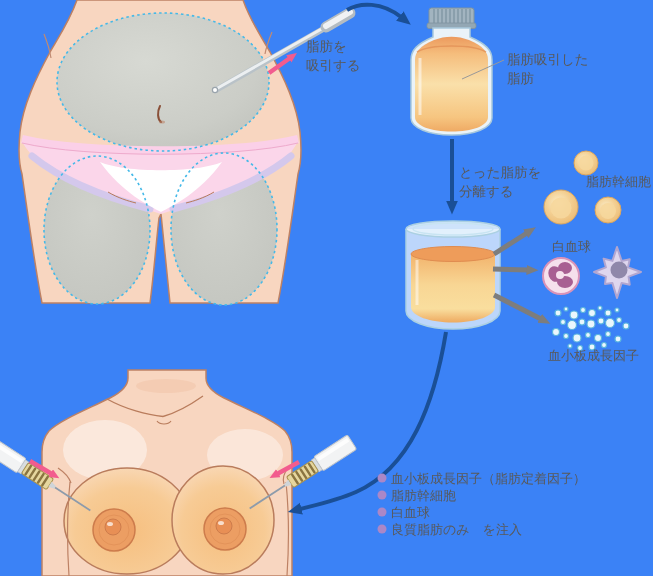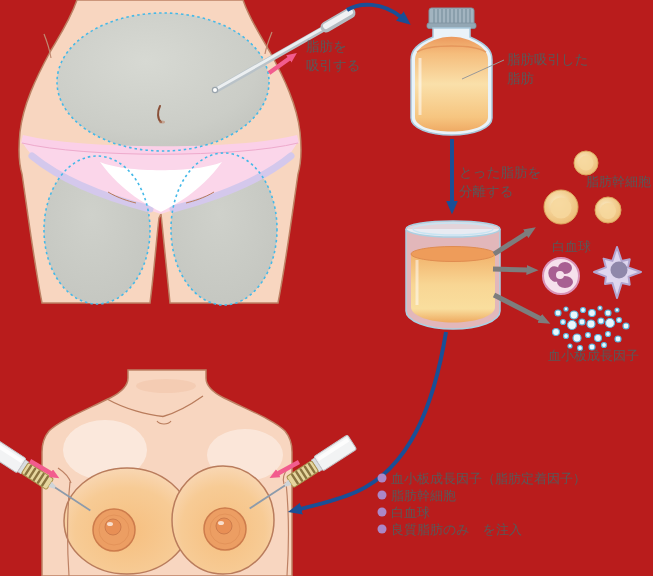--- a/index.html
+++ b/index.html
@@ -1,16 +1,16 @@
 <!DOCTYPE html>
 <html><head>
 <meta charset="utf-8">
 <style>
   html,body{margin:0;padding:0;background:#ffffff;}
-  .canvas{position:relative;width:653px;height:576px;background:#b91c1c;overflow:hidden;}
+  .canvas{position:relative;width:653px;height:576px;background:#3b82f6;overflow:hidden;}
   svg{display:block;}
   svg text{font-family:"Liberation Sans","DejaVu Sans",sans-serif;fill:#595959;}
   .lbl{font-size:13.5px;}
   .lbl-sm{font-size:13px;}
 </style>
 </head>
 <body>
 
 <div class="canvas">
 <svg width="653" height="576" viewBox="0 0 653 576">

